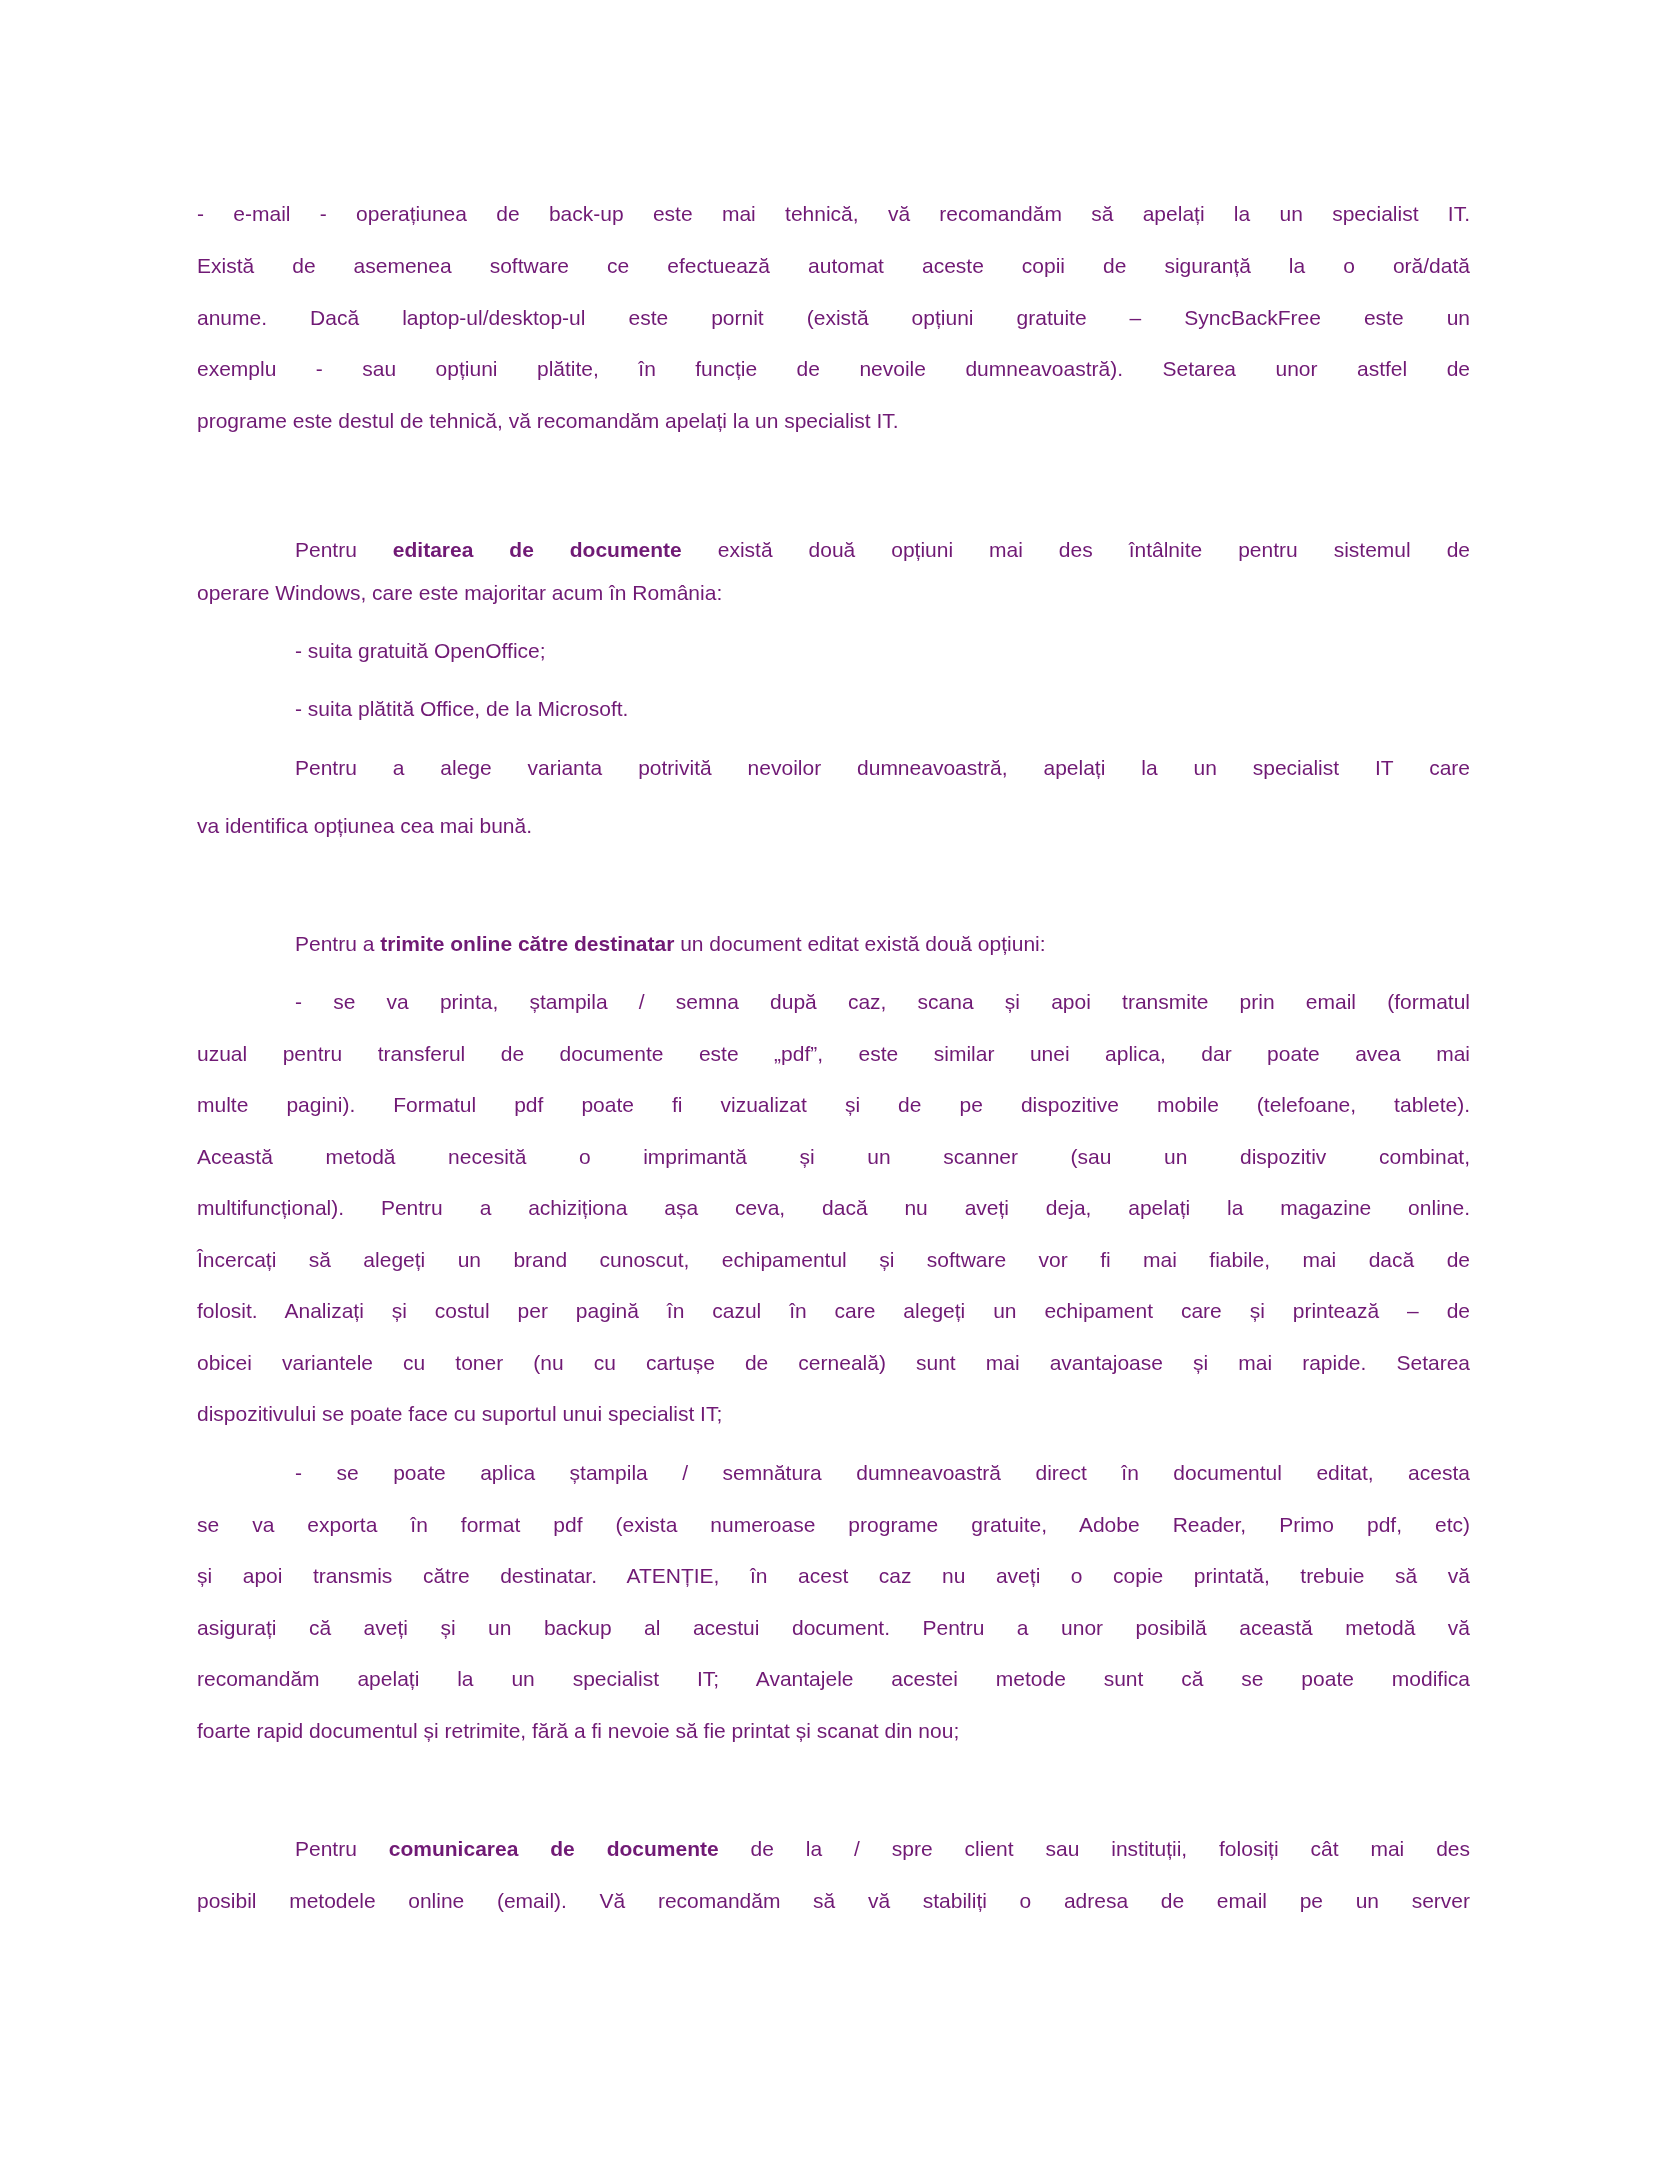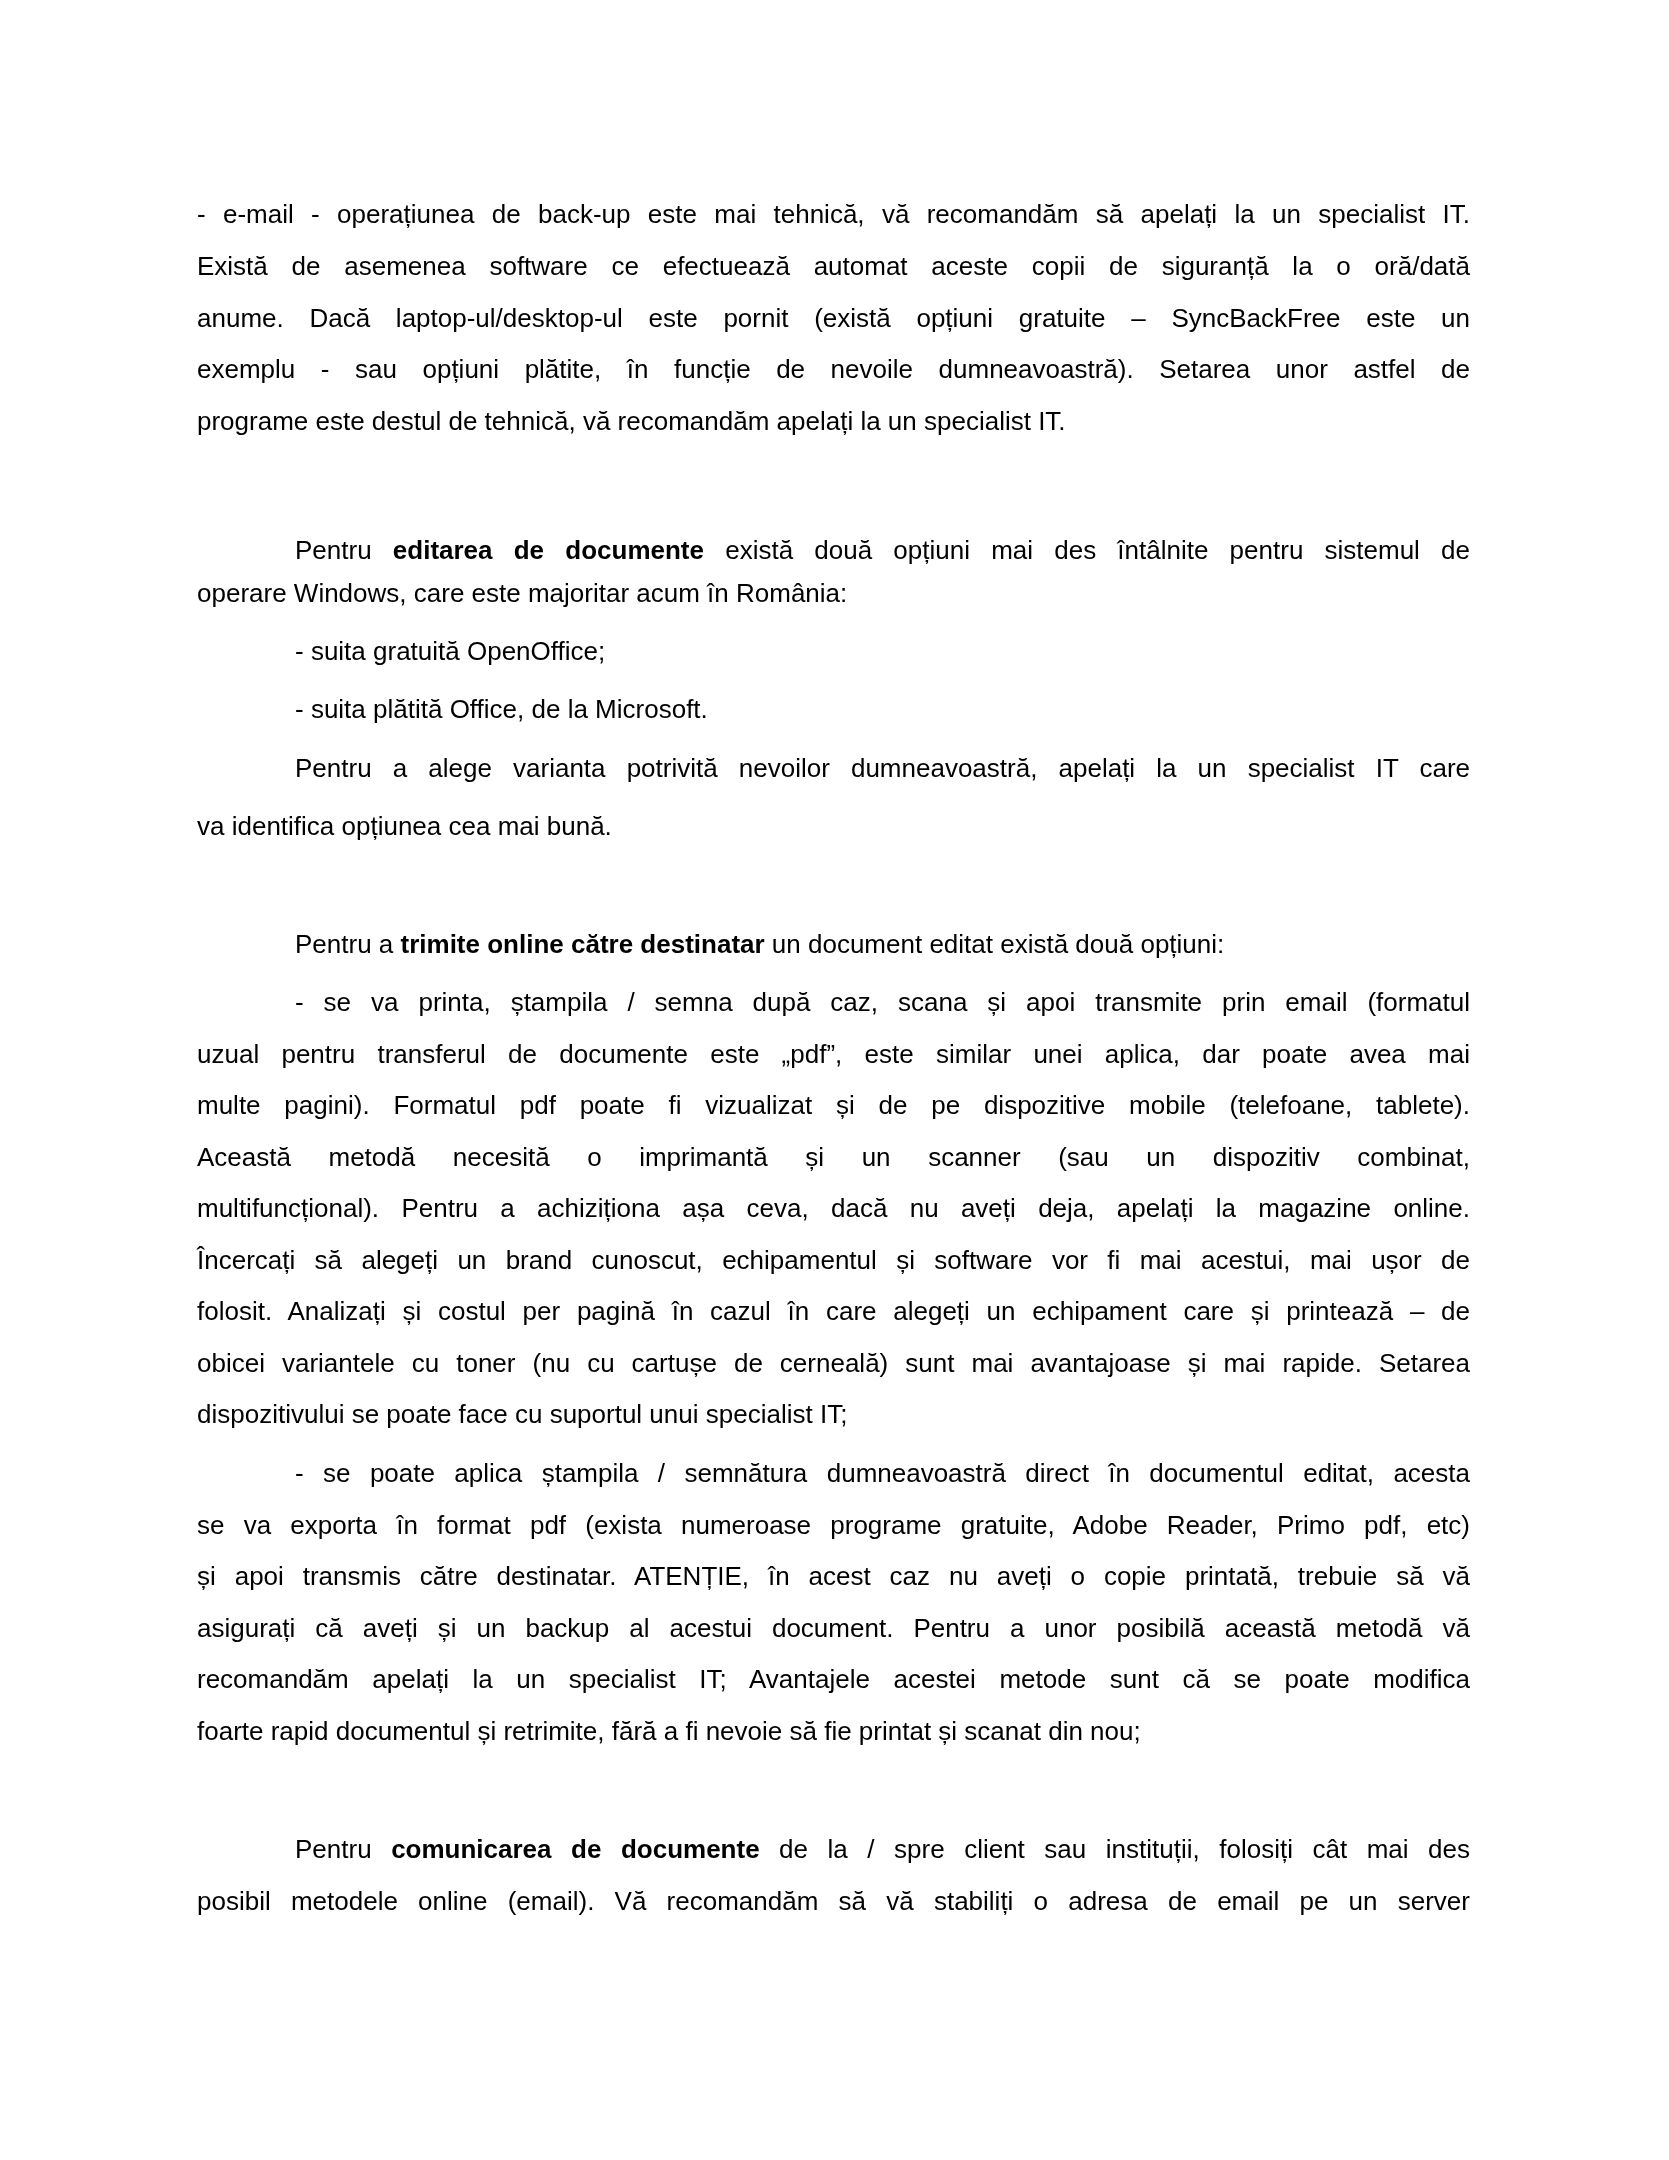--- a/index.html
+++ b/index.html
@@ -5,22 +5,22 @@
   html, body { margin: 0; padding: 0; background: #ffffff; }
   body { width: 1669px; height: 2160px; position: relative; overflow: hidden; }
   .page { position: absolute; left: 0; top: 0; width: 1669px; height: 2160px; background: #ffffff; }
   .line {
     position: absolute;
     left: 197px;
     width: 1273px;
     height: 40px;
     line-height: 40px;
     font-family: "Liberation Sans", sans-serif;
-    font-size: 26px;
-    color: #000000;
+    font-size: 21px;
+    color: #701a75;
     white-space: nowrap;
     text-align: justify;
     text-align-last: justify;
   }
   .line.last { text-align-last: left; text-align: right; }
   .line.indent { left: 295px; width: 1175px; }
   .b { font-weight: bold; }
   .u { text-decoration-thickness: 2px; text-underline-offset: 3px; }
 </style>
 </head>
@@ -47,21 +47,21 @@
 
   <div>
     <div class="line indent last" style="top:924px"><span>Pentru a </span><span class="b">trimite online către destinatar</span><span> un document editat există două opțiuni:</span></div>
 
     <div>
       <div class="line indent" style="top:982px">- se va printa, ștampila / semna după caz, scana și apoi transmite prin email (formatul</div>
       <div class="line" style="top:1034px">uzual pentru transferul de documente este „pdf”, este similar unei aplica, dar poate avea mai</div>
       <div class="line" style="top:1085px">multe pagini). Formatul pdf poate fi vizualizat și de pe dispozitive mobile (telefoane, tablete).</div>
       <div class="line" style="top:1137px">Această metodă necesită o imprimantă și un scanner (sau un dispozitiv combinat,</div>
       <div class="line" style="top:1188px">multifuncțional). Pentru a achiziționa așa ceva, dacă nu aveți deja, apelați la magazine online.</div>
-      <div class="line" style="top:1240px">Încercați să alegeți un brand cunoscut, echipamentul și software vor fi mai acestui, mai ușor de</div>
+      <div class="line" style="top:1240px">Încercați să alegeți un brand cunoscut, echipamentul și software vor fi mai fiabile, mai dacă de</div>
       <div class="line" style="top:1291px">folosit. Analizați și costul per pagină în cazul în care alegeți un echipament care și printează – de</div>
       <div class="line" style="top:1343px">obicei variantele cu toner (nu cu cartușe de cerneală) sunt mai avantajoase și mai rapide. Setarea</div>
       <div class="line last" style="top:1394px">dispozitivului se poate face cu suportul unui specialist IT;</div>
     </div>
 
     <div>
       <div class="line indent" style="top:1453px"><span>- se poate aplica ștampila / semnătura dumneavoastră </span><span class="u">direct</span><span> în documentul editat, acesta</span></div>
       <div class="line" style="top:1505px">se va exporta în format pdf (exista numeroase programe gratuite, Adobe Reader, Primo pdf, etc)</div>
       <div class="line" style="top:1556px">și apoi transmis către destinatar. ATENȚIE, în acest caz nu aveți o copie printată, trebuie să vă</div>
       <div class="line" style="top:1608px"><span class="u">asigurați</span><span> că aveți și un backup al acestui document. Pentru a unor posibilă această metodă vă</span></div>

